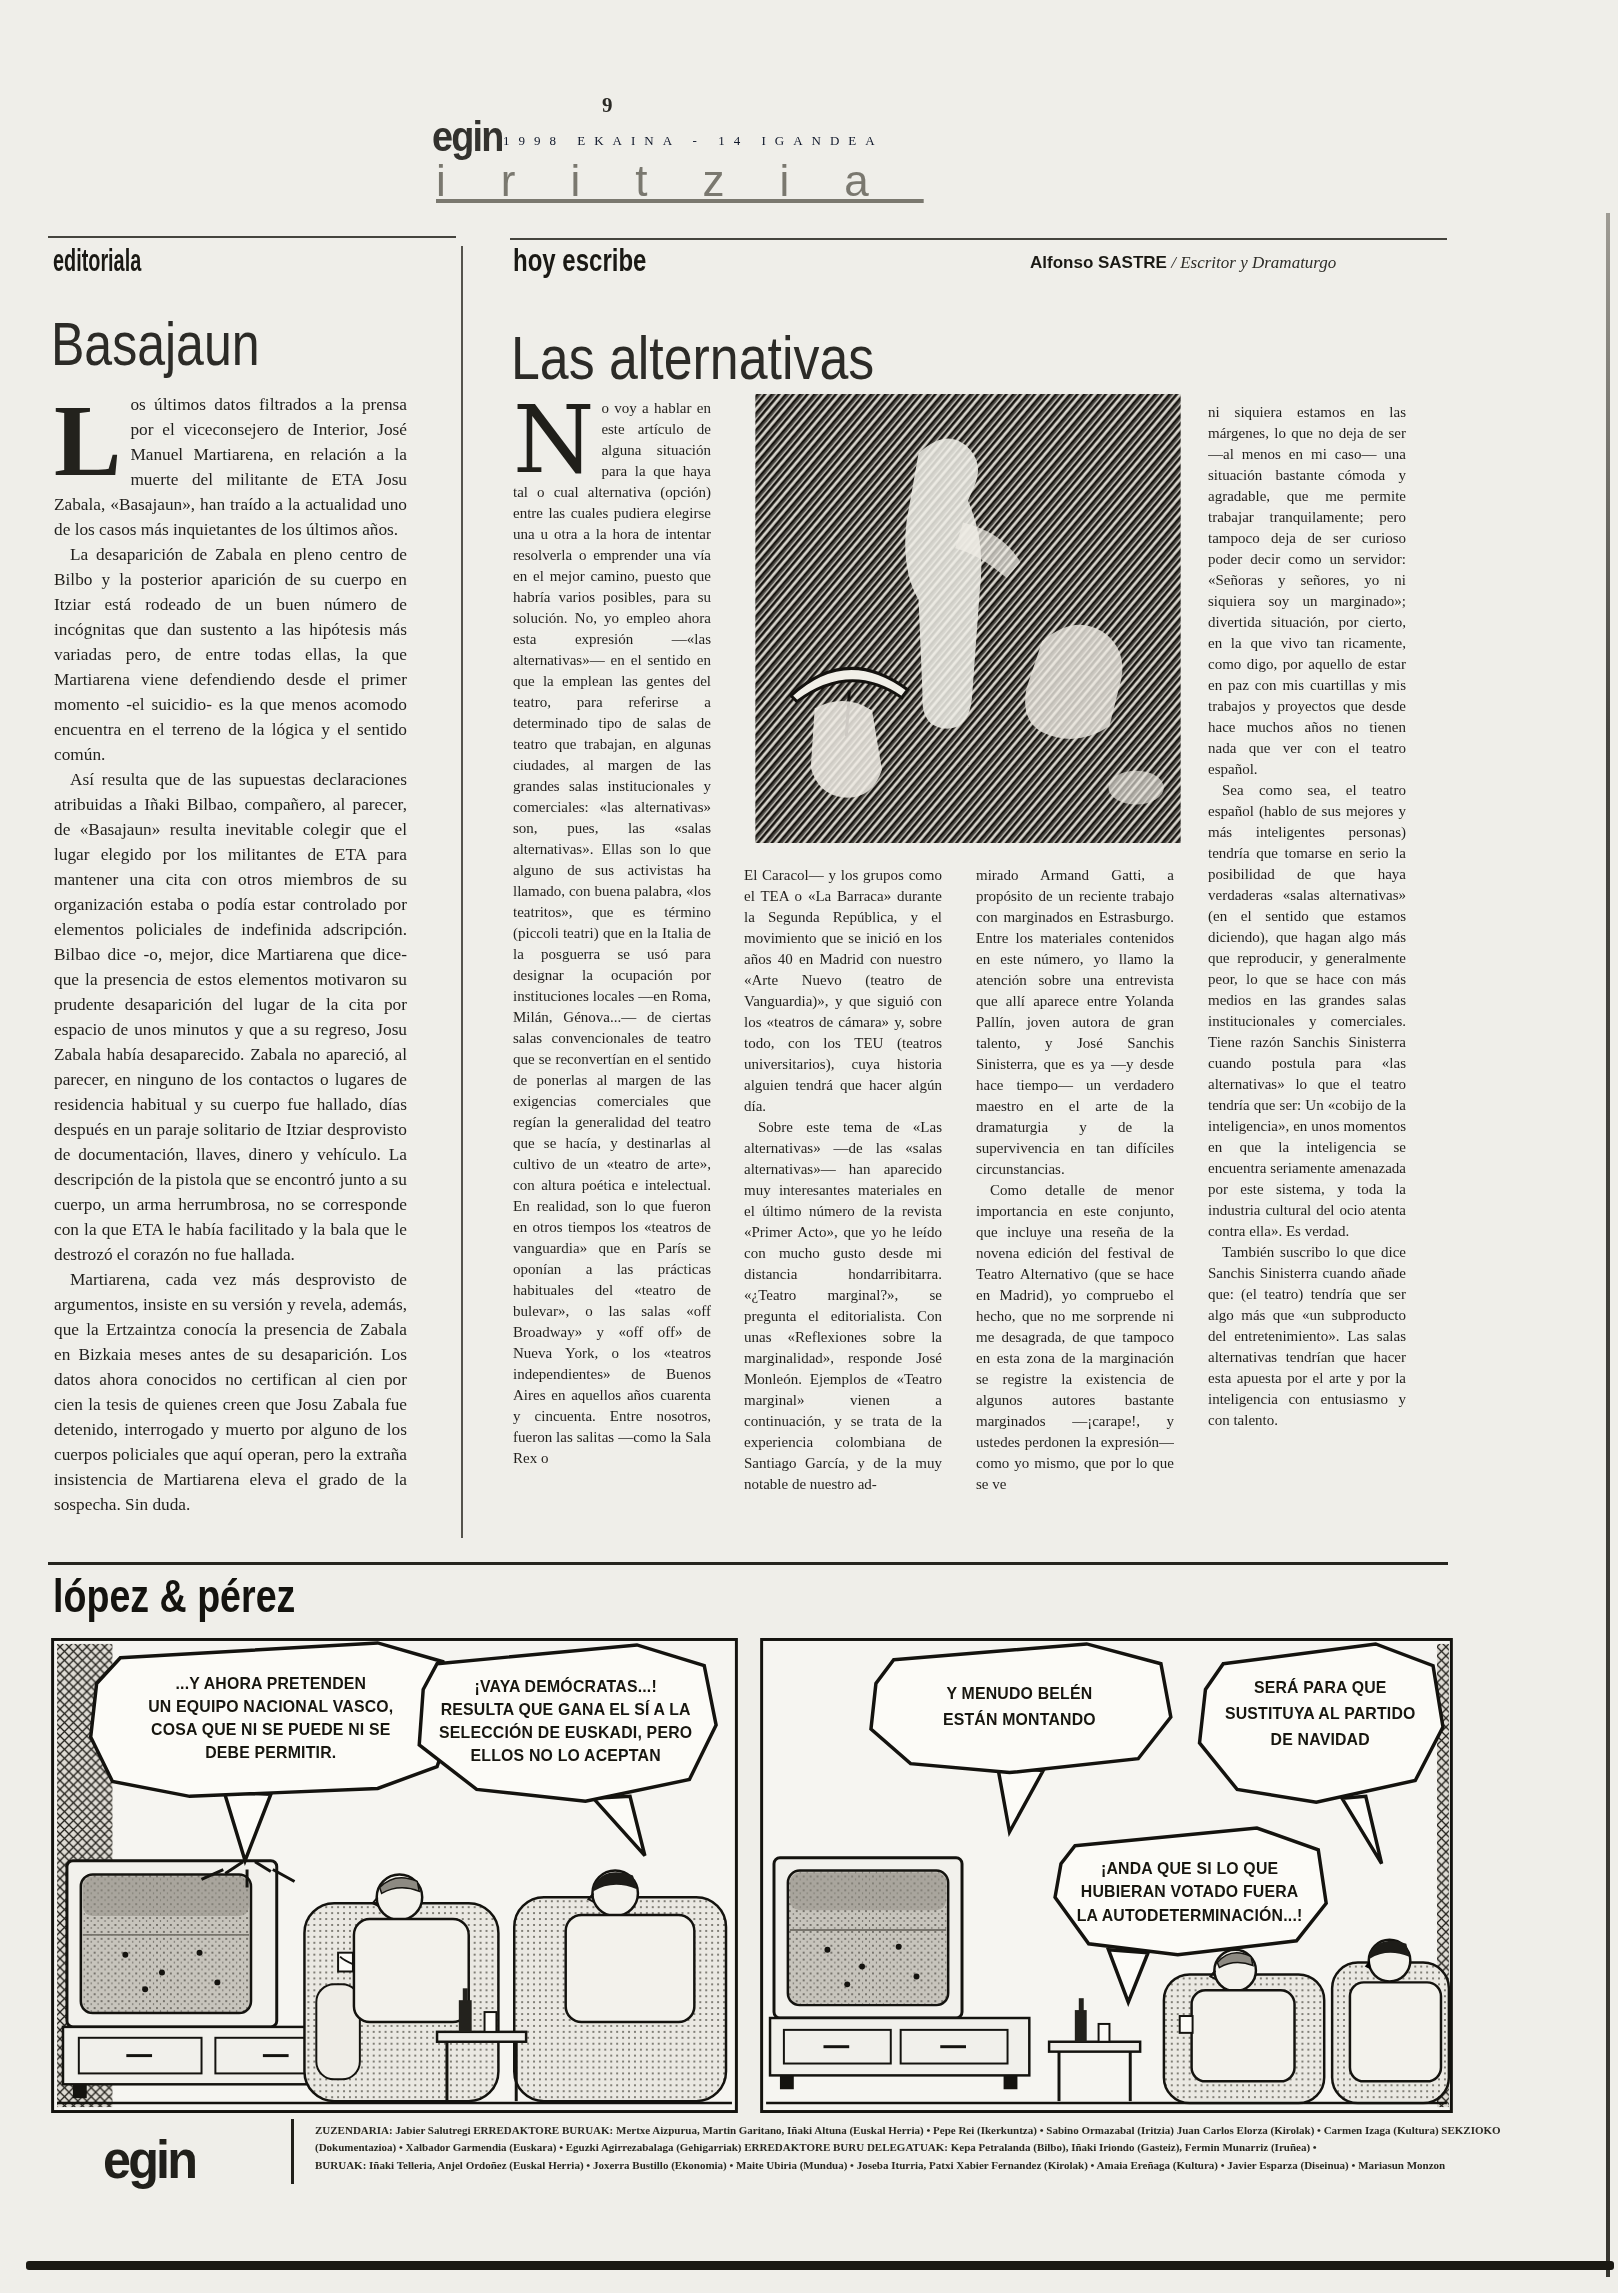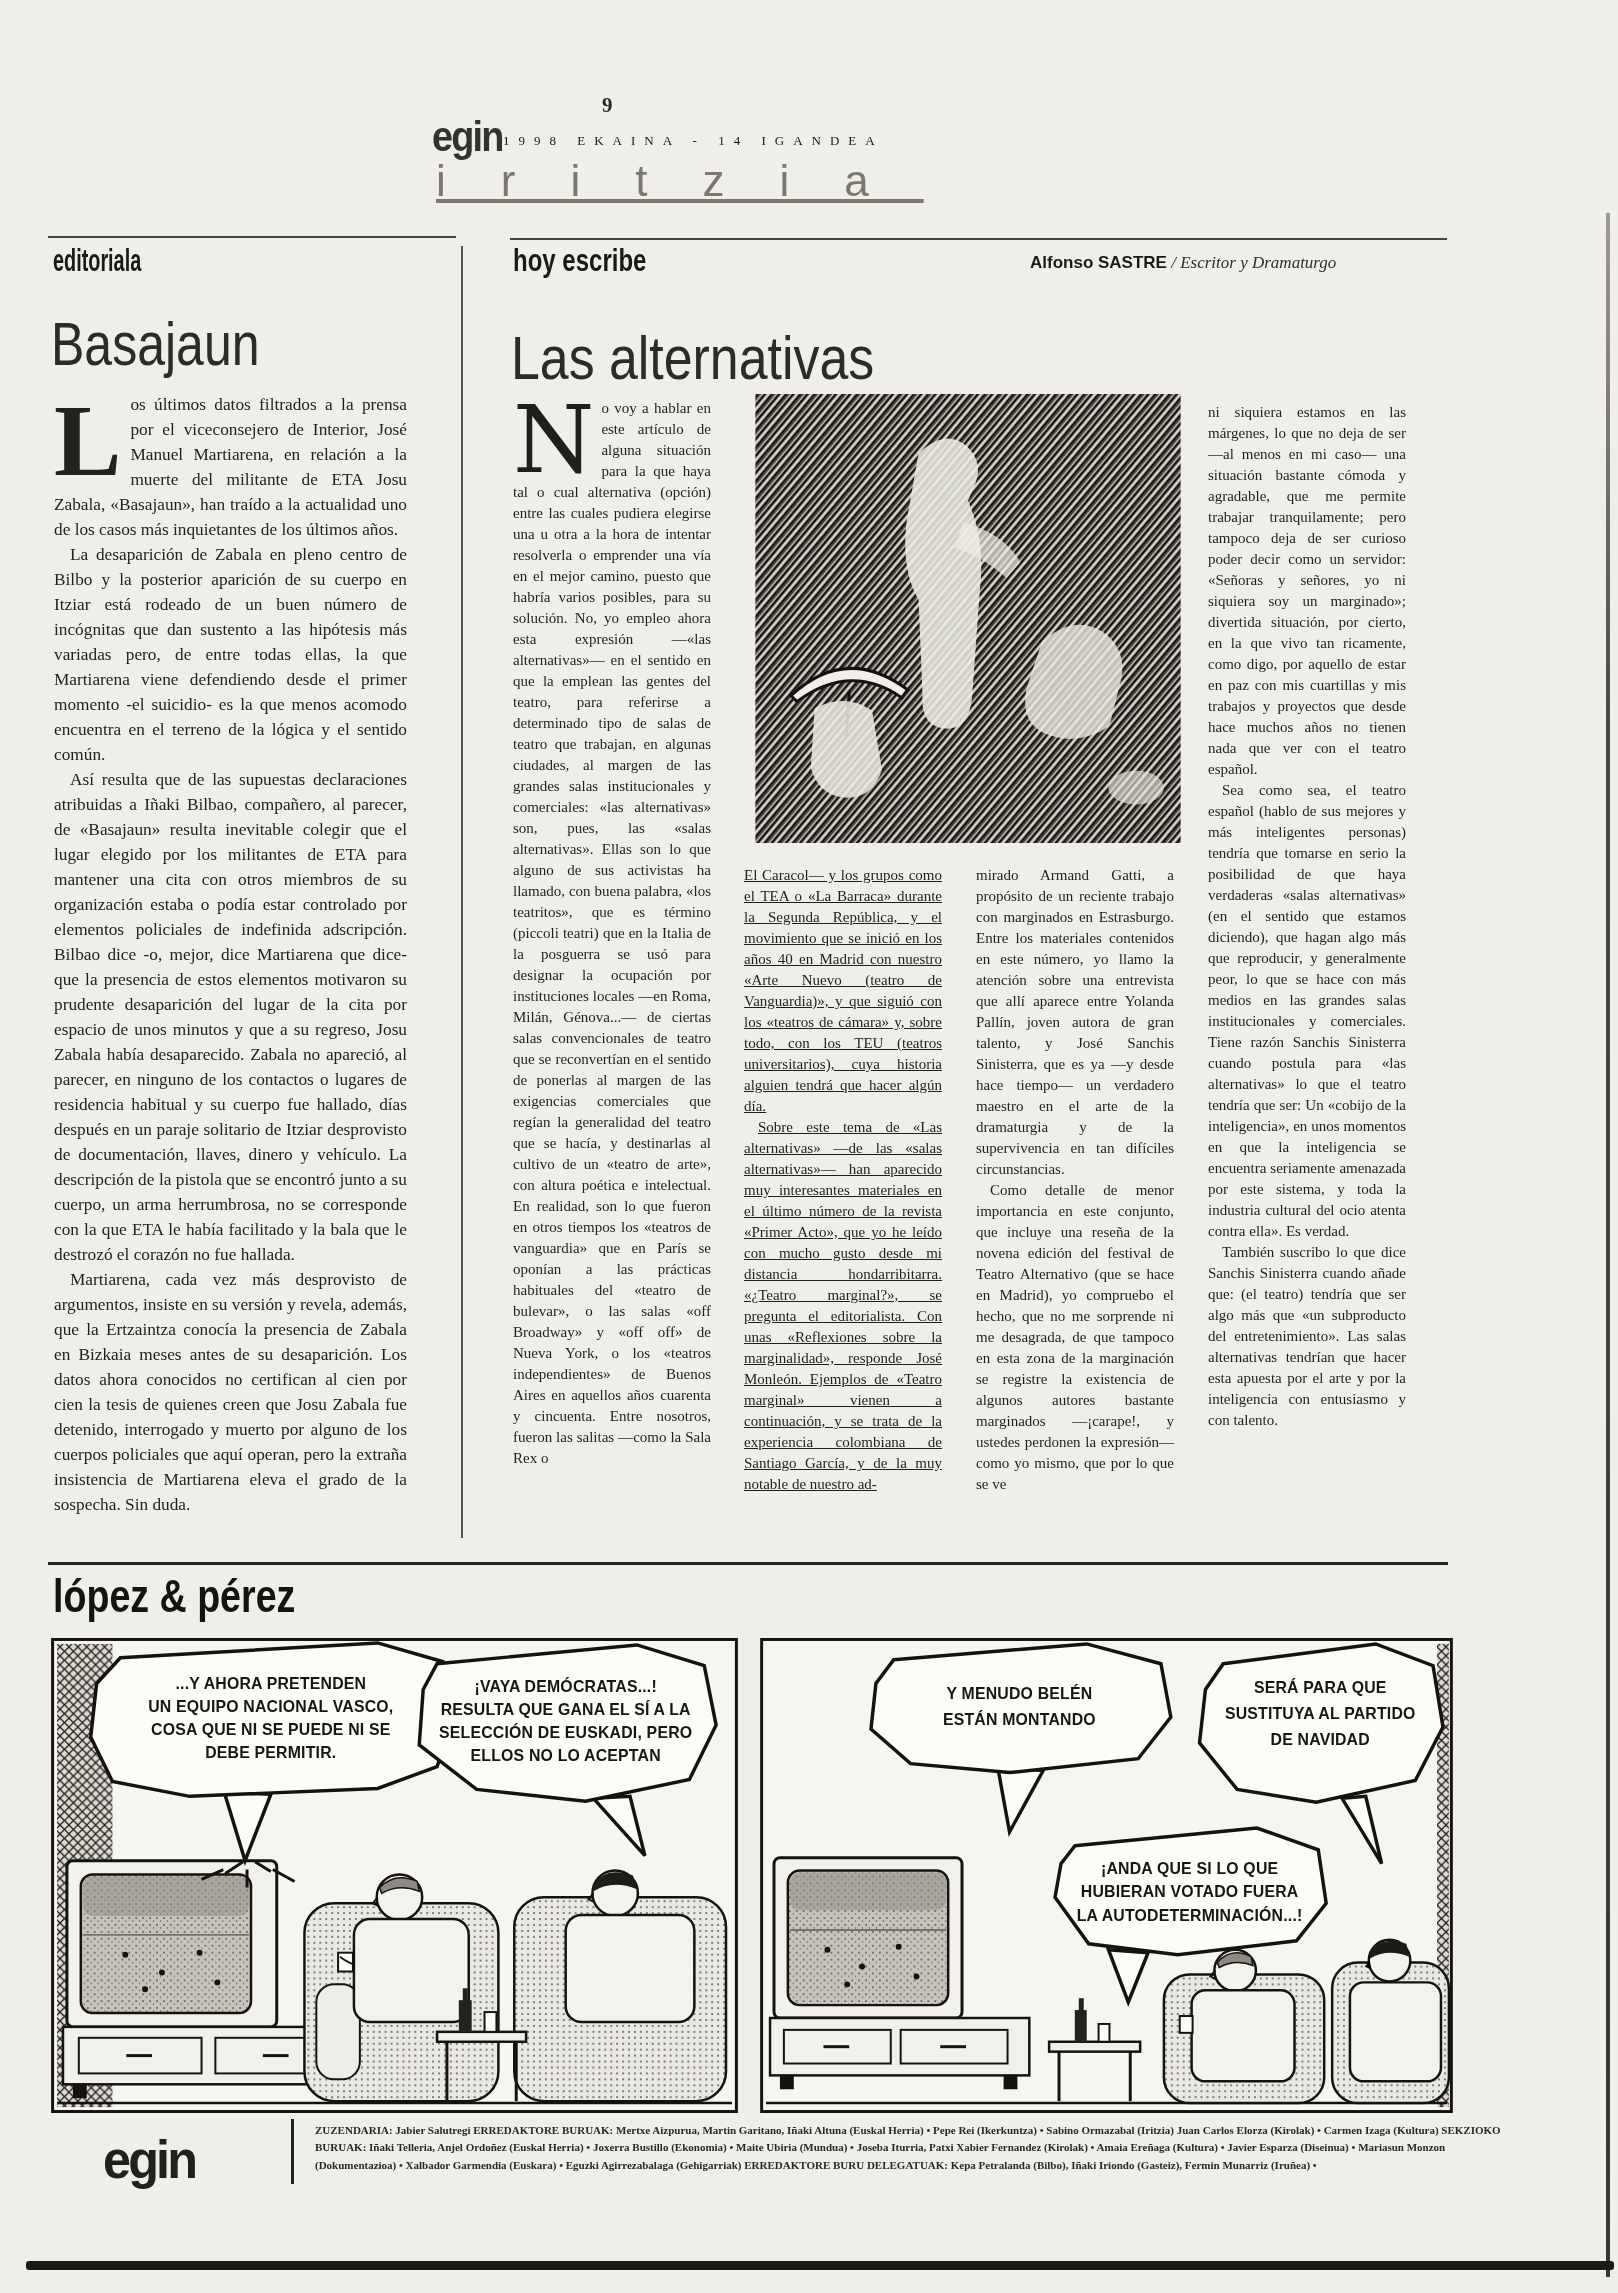--- a/index.html
+++ b/index.html
@@ -40,21 +40,21 @@
   #editorial-body p{margin:0;text-indent:16px;}
   #editorial-body p.lead{text-indent:0;}
   .dropcap-l{float:left;font:700 101px/87px "Liberation Serif",serif;margin:6px 9px 0 0;color:#23221d;}
 
   
   .col{position:absolute;width:198px;font-size:15px;line-height:21px;
        text-align:justify;overflow:hidden;}
   .col p{margin:0;text-indent:14px;}
   .col p.lead{text-indent:0;}
   #col1{left:513px;top:398px;height:1156px;}
-  #col2{left:744px;top:865px;height:691px;text-decoration:underline;}
+  #col2{left:744px;top:865px;height:691px;}
   #col3{left:976px;top:865px;height:691px;}
   #col4{left:1208px;top:402px;height:1152px;}
   .dropcap-n{float:left;font:400 93px/79px "DejaVu Serif",serif;margin:3px 7px 0 0;color:#201f1a;}
 
   #illustration{left:755px;top:394px;}
 
   
   #comic-title{left:53px;top:1568px;font:700 47px "Liberation Sans",sans-serif;
                color:#14130f;transform:scaleX(.8);transform-origin:left top;white-space:nowrap;}
   .panel{background:#f6f5f1;}
@@ -337,21 +337,21 @@
       <text x="434" y="238">¡ANDA QUE SI LO QUE</text>
       <text x="434" y="262">HUBIERAN VOTADO FUERA</text>
       <text x="434" y="286">LA AUTODETERMINACIÓN...!</text>
     </g>
   </svg>
 
   <div class="abs" id="footer-logo">egin</div>
   <div class="abs" id="footer-divider"></div>
   <div class="abs" id="footer-credits">
     <p>ZUZENDARIA: Jabier Salutregi    ERREDAKTORE BURUAK: Mertxe Aizpurua, Martin Garitano, Iñaki Altuna (Euskal Herria) • Pepe Rei (Ikerkuntza) • Sabino Ormazabal (Iritzia) Juan Carlos Elorza (Kirolak) • Carmen Izaga (Kultura)    SEKZIOKO</p>
+    <p>(Dokumentazioa) • Xalbador Garmendia (Euskara) • Eguzki Agirrezabalaga (Gehigarriak)    ERREDAKTORE BURU DELEGATUAK: Kepa Petralanda (Bilbo), Iñaki Iriondo (Gasteiz), Fermin Munarriz (Iruñea) •</p>
     <p>BURUAK: Iñaki Telleria, Anjel Ordoñez (Euskal Herria) • Joxerra Bustillo (Ekonomia) • Maite Ubiria (Mundua) • Joseba Iturria, Patxi Xabier Fernandez (Kirolak) • Amaia Ereñaga (Kultura) • Javier Esparza (Diseinua) • Mariasun Monzon</p>
-    <p>(Dokumentazioa) • Xalbador Garmendia (Euskara) • Eguzki Agirrezabalaga (Gehigarriak)    ERREDAKTORE BURU DELEGATUAK: Kepa Petralanda (Bilbo), Iñaki Iriondo (Gasteiz), Fermin Munarriz (Iruñea) •</p>
   </div>
 
   <div class="abs" id="scan-edge-right"></div>
   <div class="abs" id="scan-edge-bottom"></div>
 
 </div>
 
 
 </body></html>

